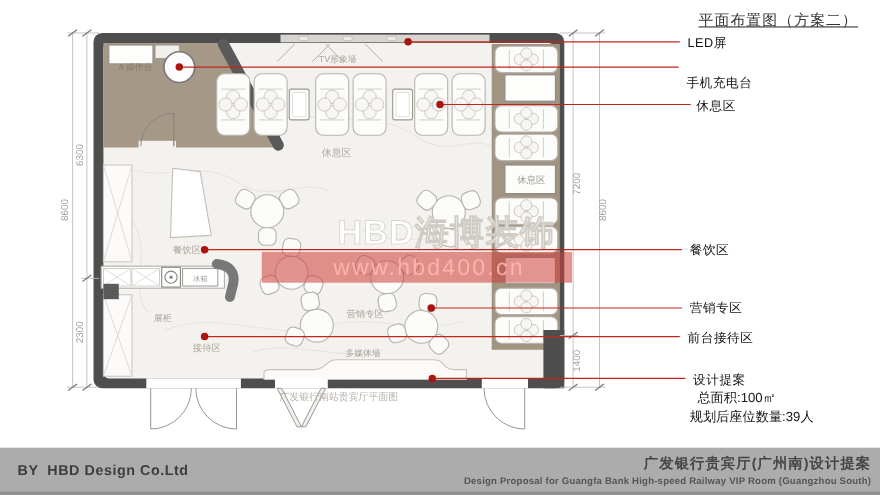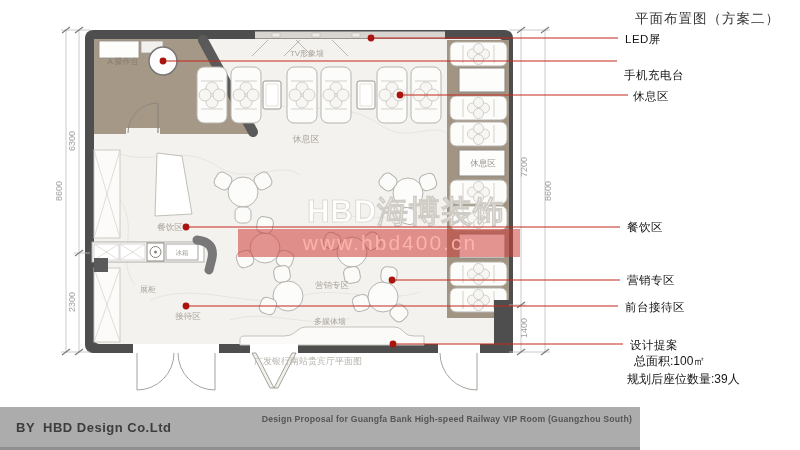--- a/index.html
+++ b/index.html
@@ -1,27 +1,27 @@
 <!DOCTYPE html>
 <html><head>
 <meta charset="utf-8">
 <style>
   html,body{margin:0;padding:0;background:#e9e9e9;}
   .page{position:relative;width:800px;height:450px;background:#ffffff;overflow:hidden;
         font-family:"Liberation Sans","DejaVu Sans",sans-serif;}
   .plan-svg{position:absolute;left:0;top:0;}
   
-  .title-block{position:absolute;top:10px;right:20px;text-align:left;color:#343434;}
+  .title-block{position:absolute;top:10px;right:20px;text-align:left;color:#343434;text-decoration:underline;}
   .title-cn{font-size:13.5px;letter-spacing:1px;}
   .title-en{font-size:12.5px;margin-top:2px;padding-right:2px;color:#3a3a3a;}
   
   .callout{position:absolute;font-size:11.5px;color:#141414;letter-spacing:.5px;white-space:nowrap;}
   .stat{position:absolute;font-size:12px;color:#161616;font-weight:500;white-space:nowrap;}
   
-  .footer{position:absolute;left:0;top:407px;width:640px;height:43px;background:#acacac;
+  .footer{position:absolute;left:0;top:407px;width:800px;height:43px;background:#acacac;
           border-bottom:3px solid #8f8f8f;box-sizing:border-box;}
   .footer-company{position:absolute;left:16px;top:13px;font-size:13px;color:#3d3d3d;
                   font-weight:600;letter-spacing:.5px;white-space:pre;}
   .footer-right{position:absolute;right:8px;top:5px;text-align:right;}
   .footer-cn{font-size:13px;font-weight:bold;color:#454545;letter-spacing:1px;}
   .footer-en{font-size:8.7px;color:#555555;margin-top:2px;letter-spacing:.2px;font-weight:bold;}
   
   text{font-family:"Liberation Sans","DejaVu Sans",sans-serif;}
   .t-room{fill:#aaa59e;}
   .t-dim{fill:#a0a0a0;font-size:9px;}
@@ -280,17 +280,18 @@
   <div class="callout" style="left:627px;top:273px;">营销专区</div>
   <div class="callout" style="left:625px;top:300px;text-align:right;">前台接待区</div>
   <div class="callout" style="left:630px;top:338px;">设计提案</div>
 
   <div class="stat" style="left:634px;top:353px;">总面积:100㎡</div>
   <div class="stat" style="left:627px;top:371px;">规划后座位数量:39人</div>
 
   <div class="footer">
     <span class="footer-company">BY  HBD Design Co.Ltd</span>
     <div class="footer-right">
+      <div class="footer-cn">广发银行贵宾厅(广州南)设计提案</div>
       <div class="footer-en">Design Proposal for Guangfa Bank High-speed Railway VIP Room (Guangzhou South)</div>
     </div>
   </div>
 
 </div>
 
 </body></html>

